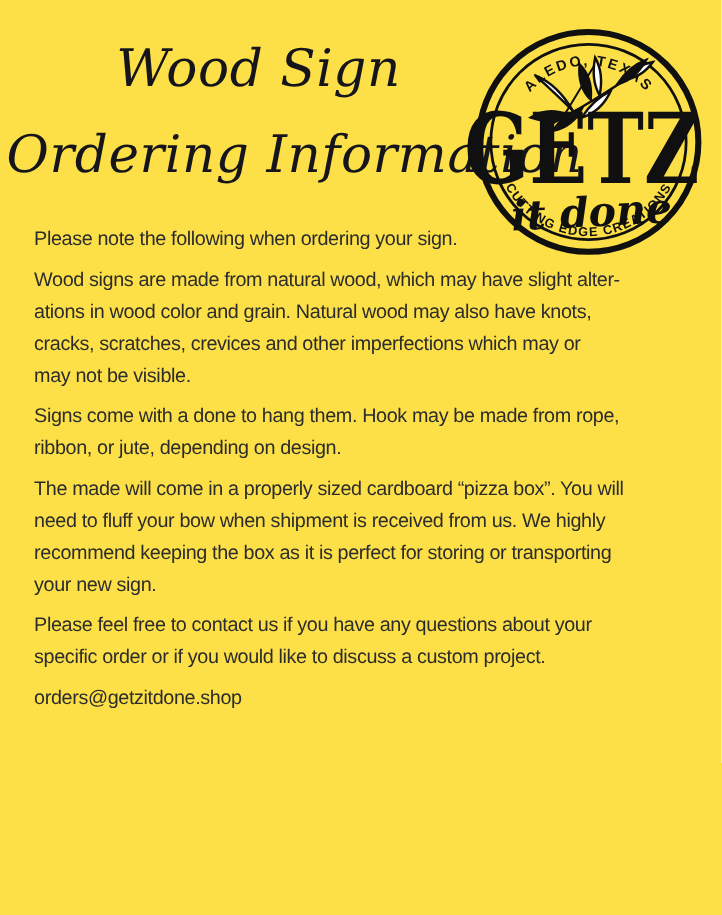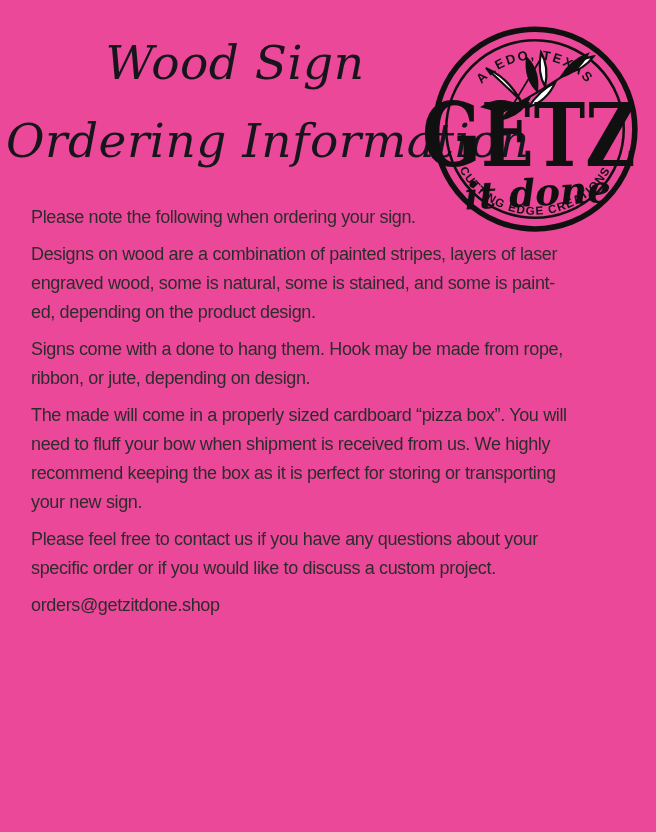--- a/index.html
+++ b/index.html
@@ -1,20 +1,20 @@
 <!DOCTYPE html>
 <html><head>
 <meta charset="utf-8">
 <style>
   html, body { margin: 0; padding: 0; background: #ffffff; }
   .page {
     position: relative;
     width: 656px;
     height: 832px;
-    background: #ec4899;
+    background: #fde047;
     overflow: hidden;
     font-family: "Liberation Sans", sans-serif;
   }
 
   
   .title {
     position: absolute;
     left: 6px;
     top: 24px;
     width: 458px;
@@ -122,23 +122,24 @@
       <text class="script-text" x="113" y="192" text-anchor="middle" transform="rotate(-3 113 185)">it done</text>
 
       <text class="arc-text-bottom">
         <textPath href="#arcBottom" startOffset="50%" text-anchor="middle">CUTTING EDGE CREATIONS</textPath>
       </text>
     </svg>
   </div>
 
   <main class="body-text">
     <p>Please note the following when ordering your sign.</p>
-    <p>Designs on wood are a combination of painted stripes, layers of laser
-engraved wood, some is natural, some is stained, and some is paint-
-ed, depending on the product design.</p>
+    <p>Wood signs are made from natural wood, which may have slight alter-
+ations in wood color and grain. Natural wood may also have knots,
+cracks, scratches, crevices and other imperfections which may or
+may not be visible.</p>
     <p>Signs come with a done to hang them. Hook may be made from rope,
 ribbon, or jute, depending on design.</p>
     <p>The made will come in a properly sized cardboard “pizza box”. You will
 need to fluff your bow when shipment is received from us. We highly
 recommend keeping the box as it is perfect for storing or transporting
 your new sign.</p>
     <p>Please feel free to contact us if you have any questions about your
 specific order or if you would like to discuss a custom project.</p>
     <p>orders@getzitdone.shop</p>
   </main>

